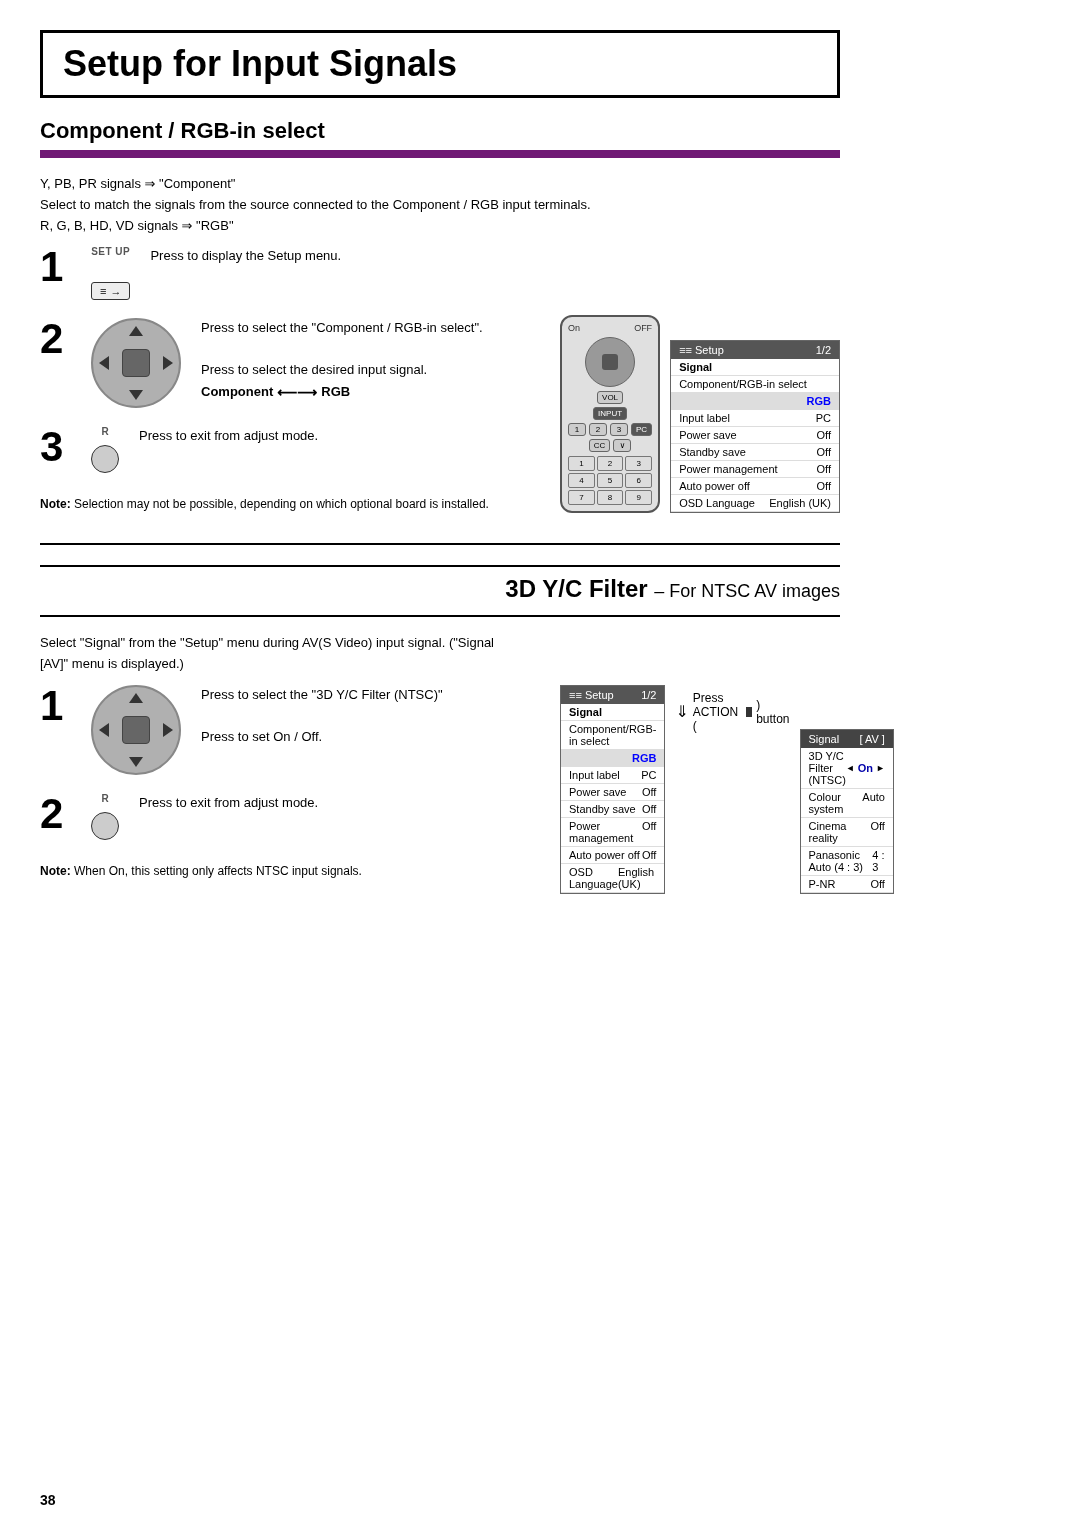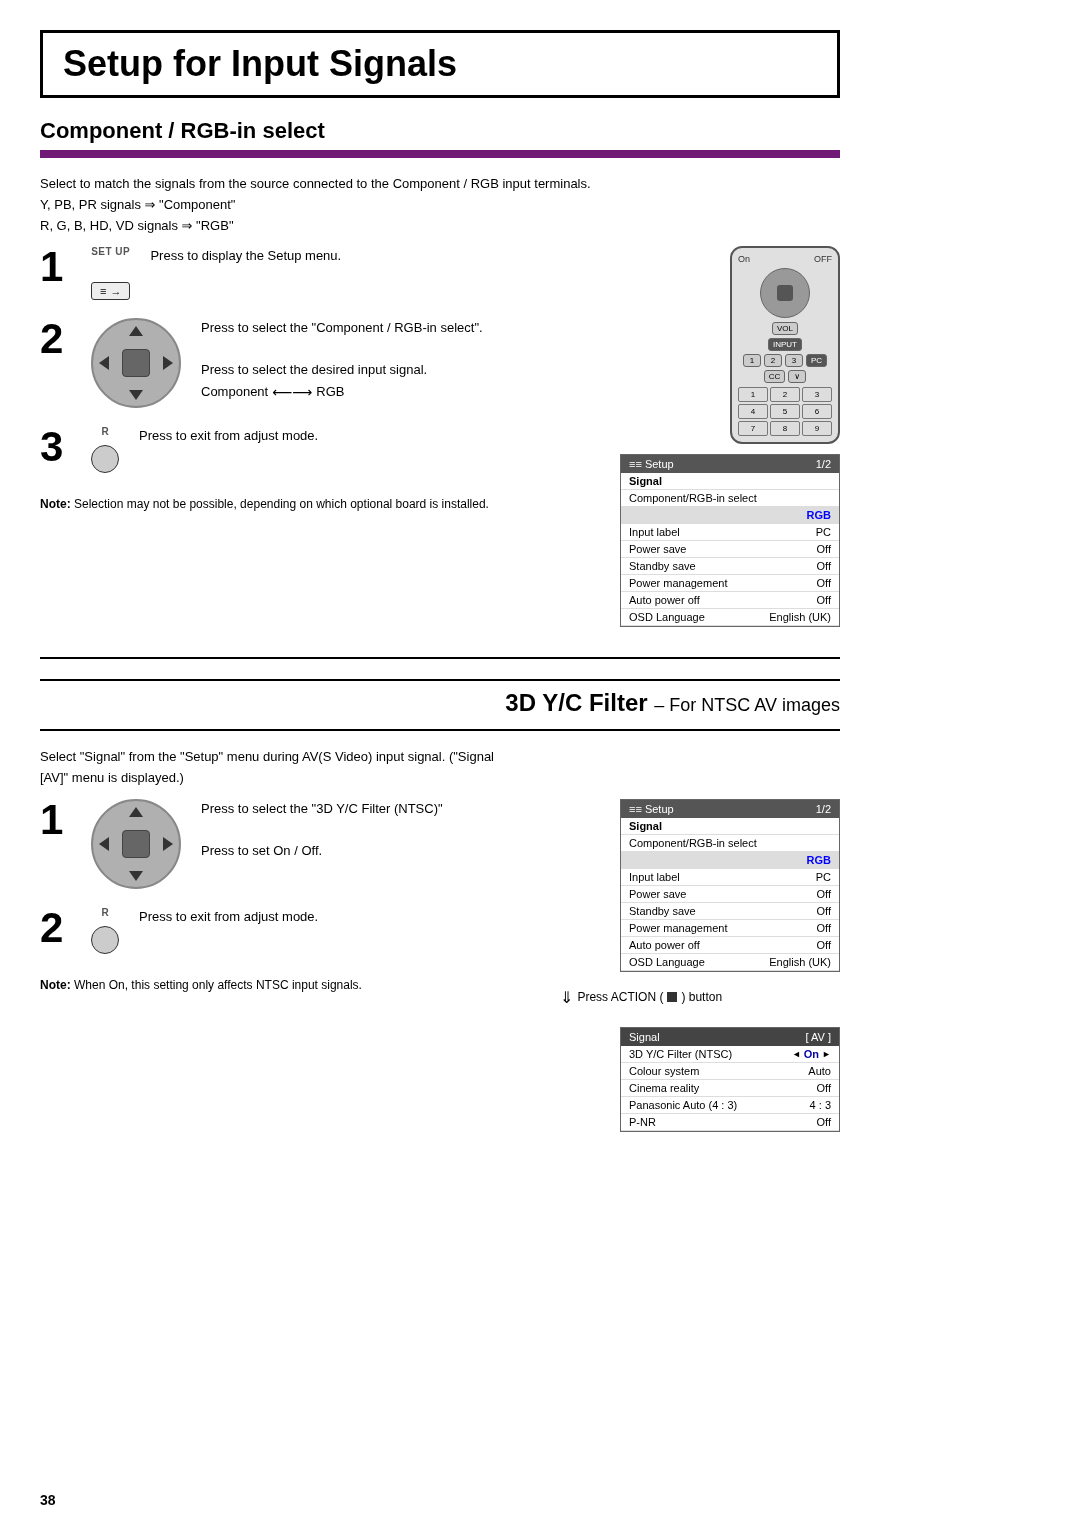--- a/index.html
+++ b/index.html
@@ -52,21 +52,21 @@
     .main-content {
       display: flex;
       gap: 20px;
     }
     .left-col {
       flex: 1;
     }
     .right-col {
       width: 280px;
       display: flex;
-      flex-direction: column;
+      flex-direction: row;
       align-items: flex-end;
       gap: 10px;
     }
     .step-row {
       display: flex;
       align-items: flex-start;
       margin-bottom: 18px;
       position: relative;
     }
     .step-num {
@@ -318,20 +318,21 @@
       bottom: 20px;
       left: 40px;
       font-size: 14px;
       font-weight: bold;
     }
     .component-arrow {
       display: inline-flex;
       align-items: center;
       gap: 4px;
       font-size: 13px;
+      font-weight: bold;
     }
     .arrow-double {
       font-size: 14px;
     }
     
     .signal-table {
       border: 1.5px solid #666;
       font-size: 11px;
       width: 220px;
       background: #fff;
@@ -372,22 +373,22 @@
 <body>
 
 <div class="page">
 
   <h1 class="main-title">Setup for Input Signals</h1>
 
   <div class="section">
     <h2 class="section-title">Component / RGB-in select</h2>
 
     <div class="intro-text">
+      <div>Y, PB, PR signals ⇒ "Component"</div>
       <div>Select to match the signals from the source connected to the Component / RGB input terminals.</div>
-      <div>Y, PB, PR signals ⇒ "Component"</div>
       <div>R, G, B, HD, VD signals ⇒ "RGB"</div>
     </div>
 
     <div class="main-content">
       <div class="left-col">
 
         <div class="step-row">
           <div class="step-num">1</div>
           <div class="step-content">
             <div class="dpad-container" style="margin-top:0;">

